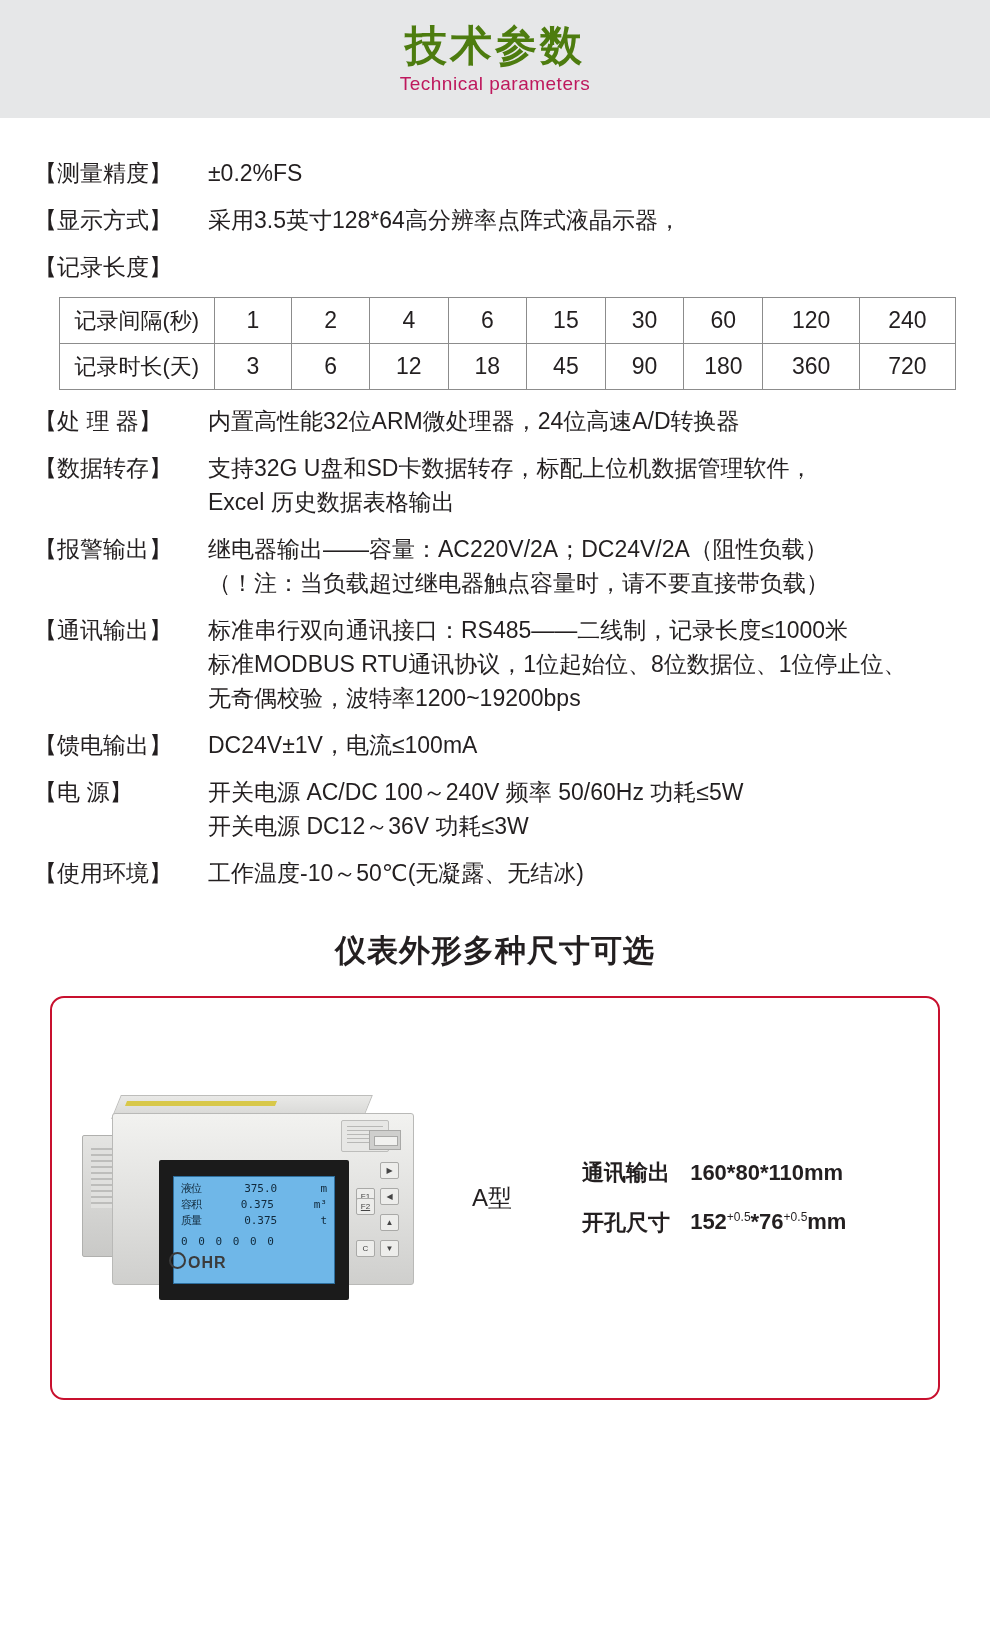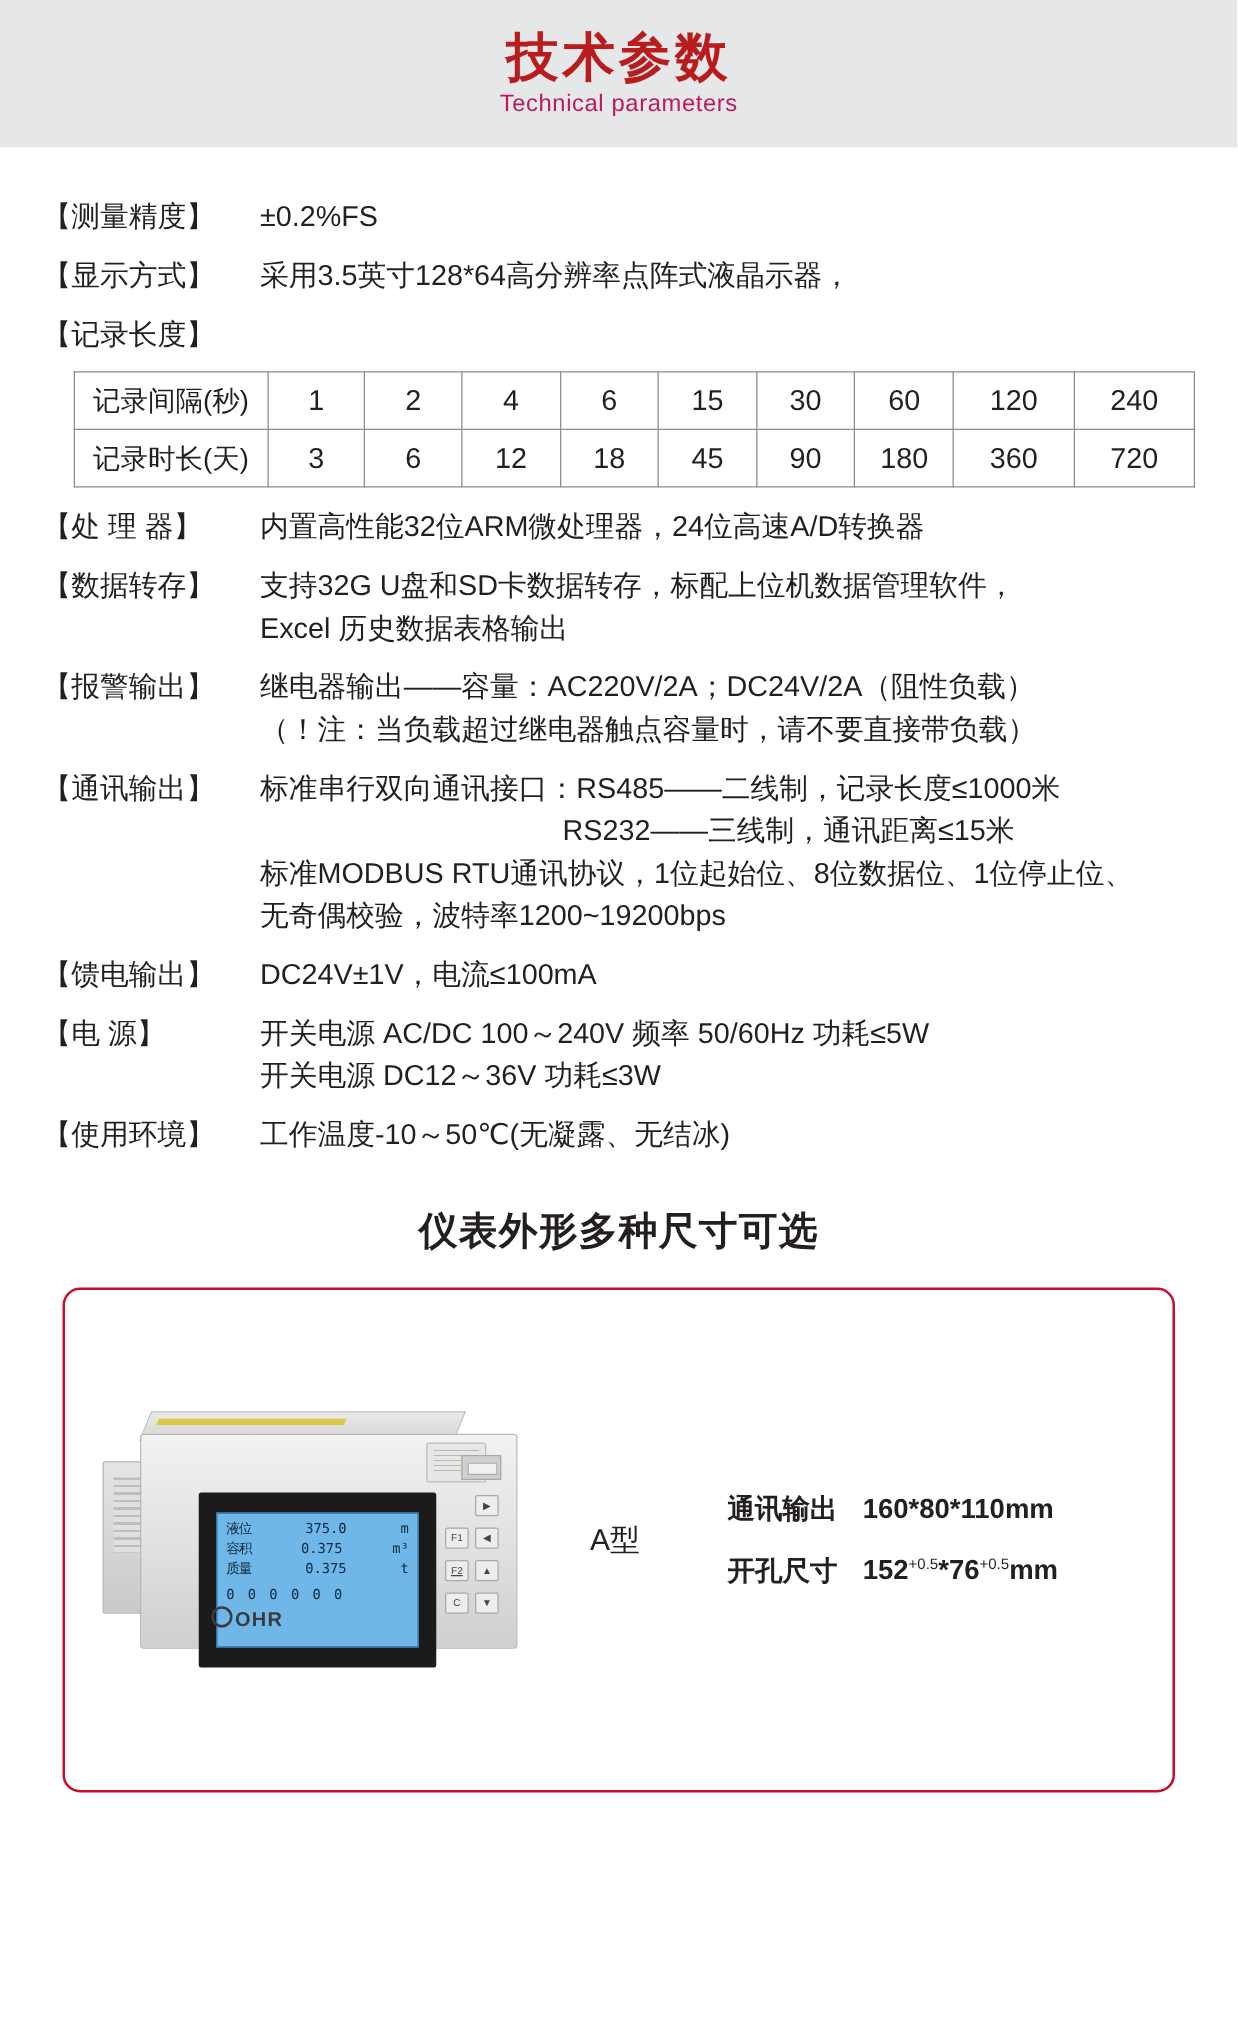--- a/index.html
+++ b/index.html
@@ -25,21 +25,21 @@
     background: #e6e7e8;
     display: flex;
     flex-direction: column;
     align-items: center;
     justify-content: center;
   }
   .header .title-cn {
     font-size: 42px;
     font-weight: bold;
     letter-spacing: 3px;
-    color: #b91c1c;
+    color: #4d7c0f;
     line-height: 1.1;
   }
   .header .title-en {
     font-size: 19px;
     color: #be185d;
     margin-top: 4px;
     letter-spacing: 0.5px;
   }
 
   
@@ -380,21 +380,20 @@
       <div class="spec-value">
         <span class="line">继电器输出——容量：AC220V/2A；DC24V/2A（阻性负载）</span>
         <span class="line">（！注：当负载超过继电器触点容量时，请不要直接带负载）</span>
       </div>
     </div>
 
     <div class="spec-row">
       <div class="spec-label">【通讯输出】</div>
       <div class="spec-value">
         <span class="line">标准串行双向通讯接口：RS485——二线制，记录长度≤1000米</span>
-        <span class="line indent-2">RS232——三线制，通讯距离≤15米</span>
         <span class="line">标准MODBUS RTU通讯协议，1位起始位、8位数据位、1位停止位、</span>
         <span class="line">无奇偶校验，波特率1200~19200bps</span>
       </div>
     </div>
 
     <div class="spec-row">
       <div class="spec-label">【馈电输出】</div>
       <div class="spec-value">
         <span class="line">DC24V±1V，电流≤100mA</span>
       </div>
@@ -445,21 +444,21 @@
               <span>t</span>
             </div>
             <div class="dots">0 0 0 0 0 0</div>
           </div>
         </div>
         <div class="usb"></div>
         <div class="keys">
           <div class="key" style="right:0px; top:4px;">▶</div>
           <div class="key" style="right:24px; top:30px;">F1</div>
           <div class="key" style="right:0px; top:30px;">◀</div>
-          <div class="key" style="right:24px; top:56px;text-decoration:underline;">F2</div>
+          <div class="key" style="right:24px; top:40px;text-decoration:underline;">F2</div>
           <div class="key" style="right:0px; top:56px;">▲</div>
           <div class="key" style="right:24px; top:82px;">C</div>
           <div class="key" style="right:0px; top:82px;">▼</div>
         </div>
         <div class="brand"><span class="o"></span><span>OHR</span></div>
       </div>
     </div>
 
     <div class="model-label">A型</div>
 

